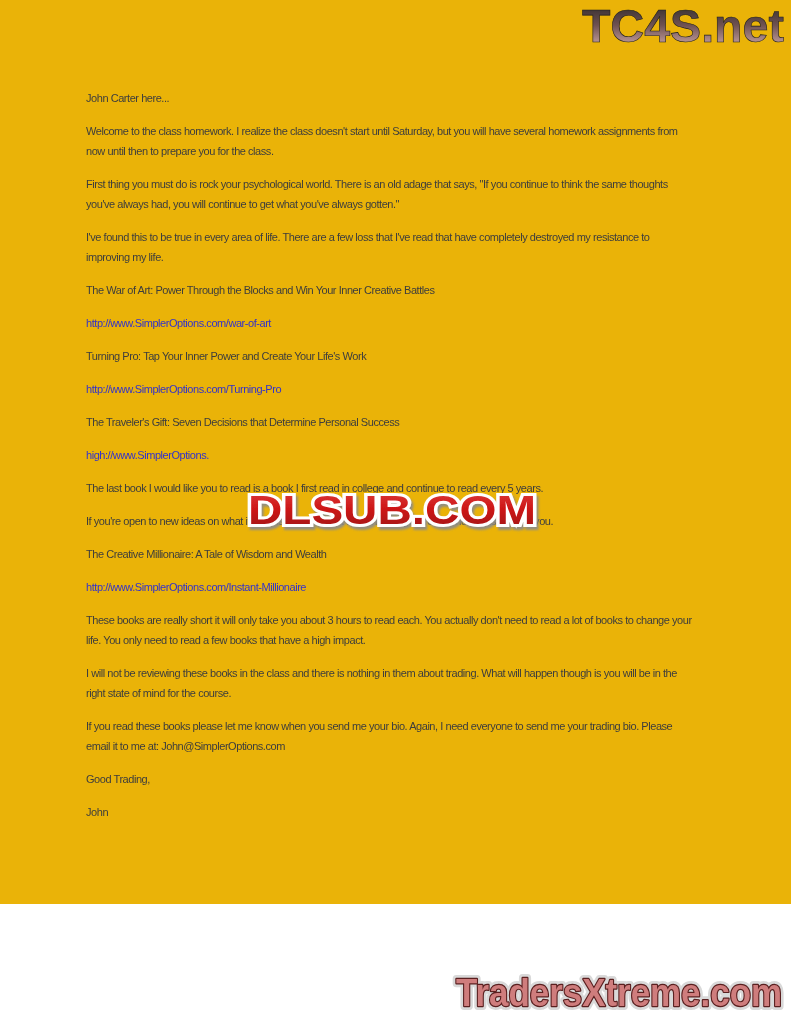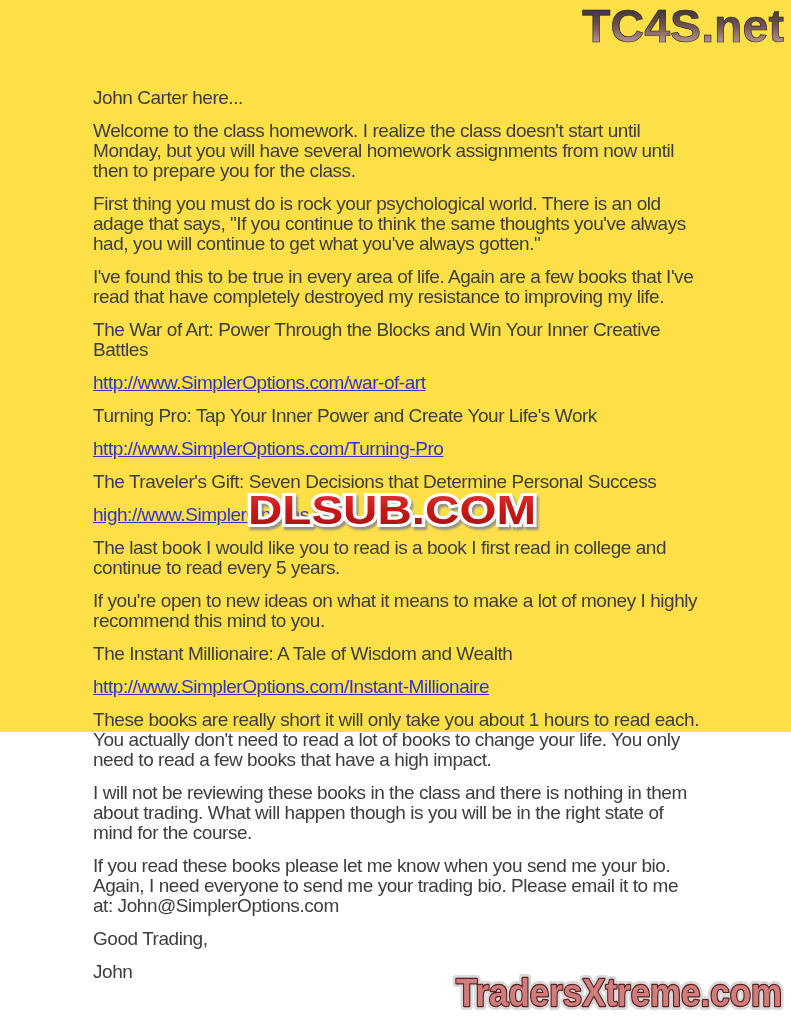--- a/index.html
+++ b/index.html
@@ -5,36 +5,35 @@
   * { margin: 0; padding: 0; box-sizing: border-box; }
   html, body {
     width: 791px; height: 1024px;
     background: #ffffff;
     font-family: "Liberation Sans", sans-serif;
     overflow: hidden;
     position: relative;
   }
   .page {
     position: relative;
-    width: 791px; height: 732px;
-    background: #fde047;
+    width: 791px; height: 904px;
+    background: #eab308;
   }
   .doc-content {
     position: absolute;
-    left: 93px; top: 88px;
+    left: 86px; top: 88px;
     width: 606px;
     color: #3d3d3d;
-    font-size: 19px;
+    font-size: 11px;
     letter-spacing: -0.45px;
     line-height: 20px;
   }
   .para { margin: 0 0 13px 0; }
   .doc-link {
     color: #3232cc;
-    text-decoration: underline;
     cursor: pointer;
   }
   .wm { position: absolute; }
   .wm svg { display: block; }
   svg text { font-family: "Liberation Sans", "DejaVu Sans", sans-serif; font-weight: bold; }
 </style>
 </head>
 <body>
 
 <div class="page">
@@ -48,34 +47,34 @@
           <stop offset="0.8" stop-color="#b49090"></stop>
           <stop offset="1" stop-color="#ecdfdf"></stop>
         </linearGradient>
       </defs>
       <text x="107" y="42" text-anchor="middle" font-size="46" textLength="202" lengthAdjust="spacingAndGlyphs" fill="url(#tcgrad)" stroke="#1d1d1d" stroke-width="0.6">TC4S.net</text>
     </svg>
   </div>
 
   <div class="doc-content">
     <p class="para">John Carter here...</p>
-    <p class="para">Welcome to the class homework. I realize the class doesn't start until Monday, but you will have several homework assignments from now until then to prepare you for the class.</p>
+    <p class="para">Welcome to the class homework. I realize the class doesn't start until Saturday, but you will have several homework assignments from now until then to prepare you for the class.</p>
     <p class="para">First thing you must do is rock your psychological world. There is an old adage that says, "If you continue to think the same thoughts you've always had, you will continue to get what you've always gotten."</p>
-    <p class="para">I've found this to be true in every area of life. Again are a few books that I've read that have completely destroyed my resistance to improving my life.</p>
+    <p class="para">I've found this to be true in every area of life. There are a few loss that I've read that have completely destroyed my resistance to improving my life.</p>
     <p class="para">The War of Art: Power Through the Blocks and Win Your Inner Creative Battles</p>
     <p class="para"><a class="doc-link">http://www.SimplerOptions.com/war-of-art</a></p>
     <p class="para">Turning Pro: Tap Your Inner Power and Create Your Life's Work</p>
     <p class="para"><a class="doc-link">http://www.SimplerOptions.com/Turning-Pro</a></p>
     <p class="para">The Traveler's Gift: Seven Decisions that Determine Personal Success</p>
     <p class="para"><a class="doc-link">high://www.SimplerOptions.</a></p>
     <p class="para">The last book I would like you to read is a book I first read in college and continue to read every 5 years.</p>
     <p class="para">If you're open to new ideas on what it means to make a lot of money I highly recommend this mind to you.</p>
-    <p class="para">The Instant Millionaire: A Tale of Wisdom and Wealth</p>
+    <p class="para">The Creative Millionaire: A Tale of Wisdom and Wealth</p>
     <p class="para"><a class="doc-link">http://www.SimplerOptions.com/Instant-Millionaire</a></p>
-    <p class="para">These books are really short it will only take you about 1 hours to read each. You actually don't need to read a lot of books to change your life. You only need to read a few books that have a high impact.</p>
+    <p class="para">These books are really short it will only take you about 3 hours to read each. You actually don't need to read a lot of books to change your life. You only need to read a few books that have a high impact.</p>
     <p class="para">I will not be reviewing these books in the class and there is nothing in them about trading. What will happen though is you will be in the right state of mind for the course.</p>
     <p class="para">If you read these books please let me know when you send me your bio. Again, I need everyone to send me your trading bio. Please email it to me at: John@SimplerOptions.com</p>
     <p class="para">Good Trading,</p>
     <p class="para">John</p>
   </div>
 
   <div class="wm" style="left:242px; top:483px;">
     <svg width="308" height="56" viewBox="0 0 308 56">
       <defs>
         <linearGradient id="dlgrad" x1="0" y1="0" x2="0" y2="1">

